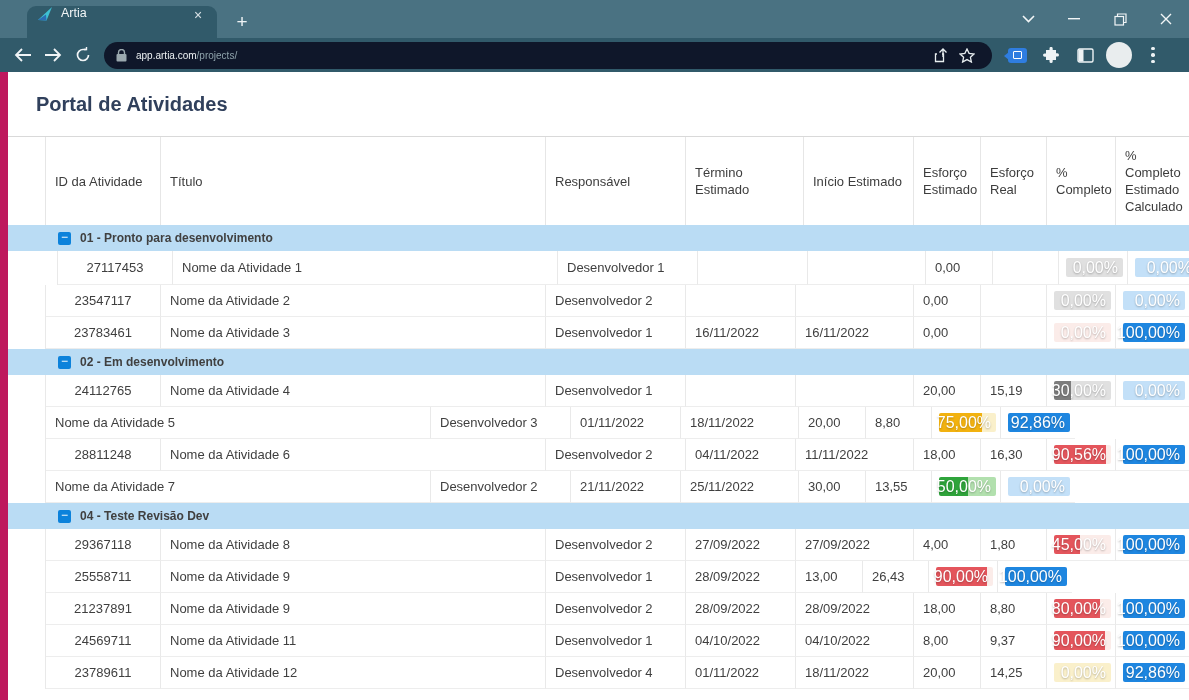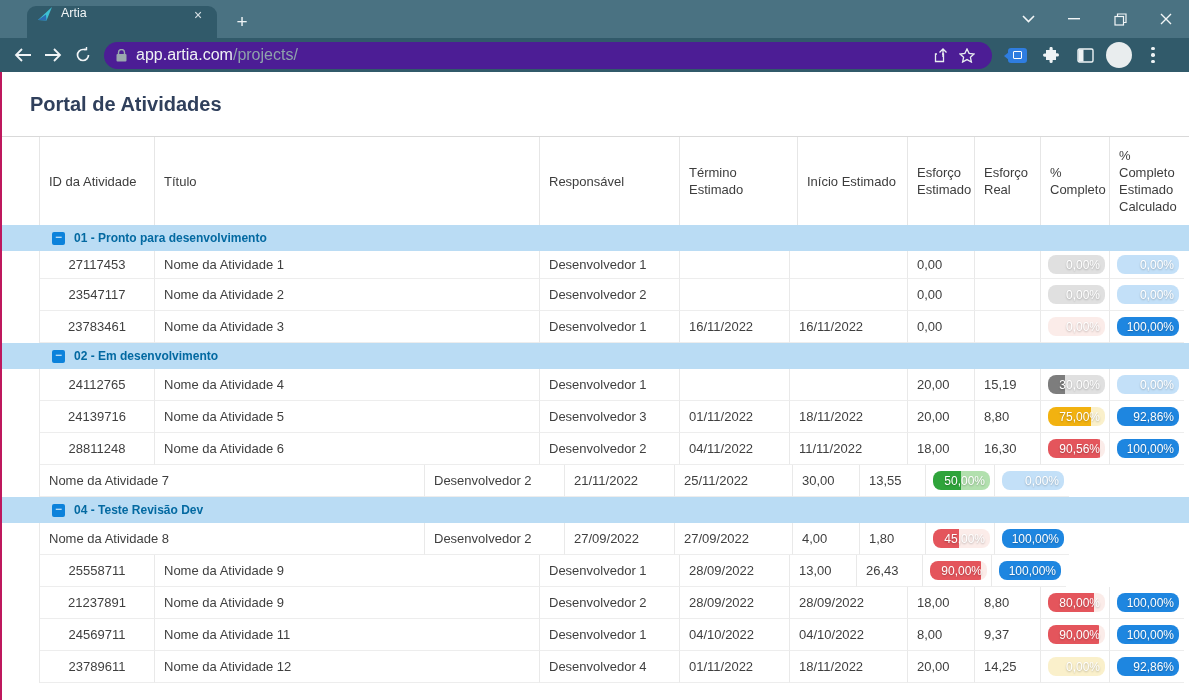--- a/index.html
+++ b/index.html
@@ -25,76 +25,76 @@
     position:absolute; left:228px; top:8px; width:28px; height:28px; border-radius:50%;
     display:flex; align-items:center; justify-content:center; color:#eef3f5; font-size:19px;
   }
   .win-controls { position:absolute; right:0; top:0; height:38px; display:flex; align-items:center; }
   .win-btn { width:46px; height:38px; display:flex; align-items:center; justify-content:center; color:#f2f6f7; }
 
   .toolbar { position:absolute; top:38px; left:0; width:100%; height:34px; background:#315a6a; display:flex; align-items:center; padding:0 8px; }
   .nav-btn { width:30px; height:30px; display:flex; align-items:center; justify-content:center; color:#f0f4f6; flex:none; }
   .omnibox {
     flex:1; height:27px; margin:0 6px 0 6px; max-width:888px;
-    background:#4c1d95; border-radius:14px;
-    display:flex; align-items:center; padding:0 12px; color:#eef2f4; font-size:16px;
+    background:#0f172a; border-radius:14px;
+    display:flex; align-items:center; padding:0 12px; color:#eef2f4; font-size:10px;
   }
   .omnibox .lock { margin-right:9px; display:flex; }
   .url-host { color:#eef2f4; }
   .url-path { color:#8ea3ab; }
   .omnibox .spacer { flex:1; }
   .pill-icon { width:26px; height:26px; display:flex; align-items:center; justify-content:center; color:#e8eef0; }
   .right-icons { display:flex; align-items:center; gap:4px; margin-left:4px; }
   .ri { width:30px; height:30px; display:flex; align-items:center; justify-content:center; }
   .ext-badge { width:19px; height:15px; background:#2f7de0; border-radius:3px; position:relative; display:flex; align-items:center; justify-content:center; }
   .ext-badge:before { content:""; position:absolute; left:-4px; top:4px; border:4px solid transparent; border-right:5px solid #2f7de0; border-left:none; }
   .ext-badge .inner { width:9px; height:8px; border:1.5px solid #fff; border-radius:1px; }
   .avatar { width:26px; height:26px; border-radius:50%; background:#e9edee; }
   .kebab { display:flex; flex-direction:column; gap:3px; }
   .kebab i { width:3.5px; height:3.5px; border-radius:50%; background:#eef3f5; }
 
   
-  .page { position:relative; width:100%; height:628px; background:#fff; border-left:2px solid #be185d; }
+  .page { position:relative; width:100%; height:628px; background:#fff; border-left:8px solid #be185d; }
   .page-header { height:65px; display:flex; align-items:center; padding-left:28px; border-bottom:1px solid #d9d9d9; }
   .page-title { font-size:20px; font-weight:bold; color:#30405c; }
 
   
   .thead { display:flex; height:88px; }
   .hcell {
     flex:none; display:flex; align-items:center; padding:0 9px;
     font-size:13px; color:#3d3d3d; border-right:1px solid #e6e6e6; line-height:17px;
   }
   .hcell:last-child { border-right:none; }
 
   .c0{width:38px} .c1{width:115px} .c2{width:385px} .c3{width:140px} .c4{width:110px}
   .c5{width:118px} .c6{width:67px} .c7{width:66px} .c8{width:69px} .c9{width:74px}
 
   .grow { height:26px; background:#badcf4; display:flex; align-items:center; padding-left:50px; }
   .collapse-box {
     width:13px; height:13px; background:#0c82db; border-radius:2px; color:#fff;
     display:flex; align-items:center; justify-content:center; font-size:12px; line-height:1; margin-right:9px; flex:none;
   }
   .collapse-box span { margin-top:-2px; }
-  .glabel { color:#0369a1; font-size:12px; font-weight:bold; }
+  .glabel { color:#404040; font-size:12px; font-weight:bold; }
 
   .trow { display:flex; height:32px; }
-  .trow.tall { height:28px; }
+  .trow.tall { height:34px;padding-left:12px; }
   .tcell {
     flex:none; display:flex; align-items:center; padding:0 9px;
     font-size:13px; color:#3f3f3f;
     border-right:1px solid #e9e9e9; border-bottom:1px solid #ededed;
   }
   .tcell.c0 { border-bottom:none; }
   .tcell:last-child { border-right:none; }
   .tcell.id { justify-content:center; padding:0 4px; }
   .badge-cell { padding:0 0 0 7px; }
   .badge {
     display:flex; align-items:center; justify-content:flex-end;
-    width:57px; height:19px; border-radius:8px; padding-right:5px;
-    color:#fff; font-size:12px; text-shadow:0 1px 2px rgba(0,0,0,0.28);
+    width:57px; height:19px; border-radius:2px; padding-right:5px;
+    color:#fff; font-size:16px; text-shadow:0 1px 2px rgba(0,0,0,0.28);
   }
   .badge.calc { width:62px; }
 </style>
 </head>
 <body>
 
 <div class="chrome">
   <div class="tabstrip">
     <div class="tab">
       <svg class="favicon" viewBox="0 0 16 16">
@@ -291,21 +291,20 @@
       <div class="tcell c7">15,19</div>
       <div class="tcell c8 badge-cell">
         <span class="badge" style="background: linear-gradient(90deg, rgb(125, 125, 125) 0%, rgb(125, 125, 125) 30%, rgb(224, 224, 224) 30%, rgb(224, 224, 224) 100%);">30,00%</span>
       </div>
       <div class="tcell c9 badge-cell">
         <span class="badge calc" style="background: rgb(195, 224, 248);">0,00%</span>
       </div>
     </div>
       <div class="trow">
       <div class="tcell c0"></div>
-      <div class="tcell c1 id">24139716</div>
       <div class="tcell c2">Nome da Atividade 5</div>
       <div class="tcell c3">Desenvolvedor 3</div>
       <div class="tcell c4">01/11/2022</div>
       <div class="tcell c5">18/11/2022</div>
       <div class="tcell c6">20,00</div>
       <div class="tcell c7">8,80</div>
       <div class="tcell c8 badge-cell">
         <span class="badge" style="background: linear-gradient(90deg, rgb(242, 178, 16) 0%, rgb(242, 178, 16) 75%, rgb(250, 240, 203) 75%, rgb(250, 240, 203) 100%);">75,00%</span>
       </div>
       <div class="tcell c9 badge-cell">
@@ -344,20 +343,21 @@
       </div>
     </div>
       <div class="grow">
     <span class="collapse-box">
           <span>−</span>
         </span>
     <span class="glabel">04 - Teste Revisão Dev</span>
   </div>
       <div class="trow">
       <div class="tcell c0"></div>
+      <div class="tcell c1 id">29367118</div>
       <div class="tcell c2">Nome da Atividade 8</div>
       <div class="tcell c3">Desenvolvedor 2</div>
       <div class="tcell c4">27/09/2022</div>
       <div class="tcell c5">27/09/2022</div>
       <div class="tcell c6">4,00</div>
       <div class="tcell c7">1,80</div>
       <div class="tcell c8 badge-cell">
         <span class="badge" style="background: linear-gradient(90deg, rgb(228, 85, 92) 0%, rgb(228, 85, 92) 45%, rgb(251, 236, 233) 45%, rgb(251, 236, 233) 100%);">45,00%</span>
       </div>
       <div class="tcell c9 badge-cell">

